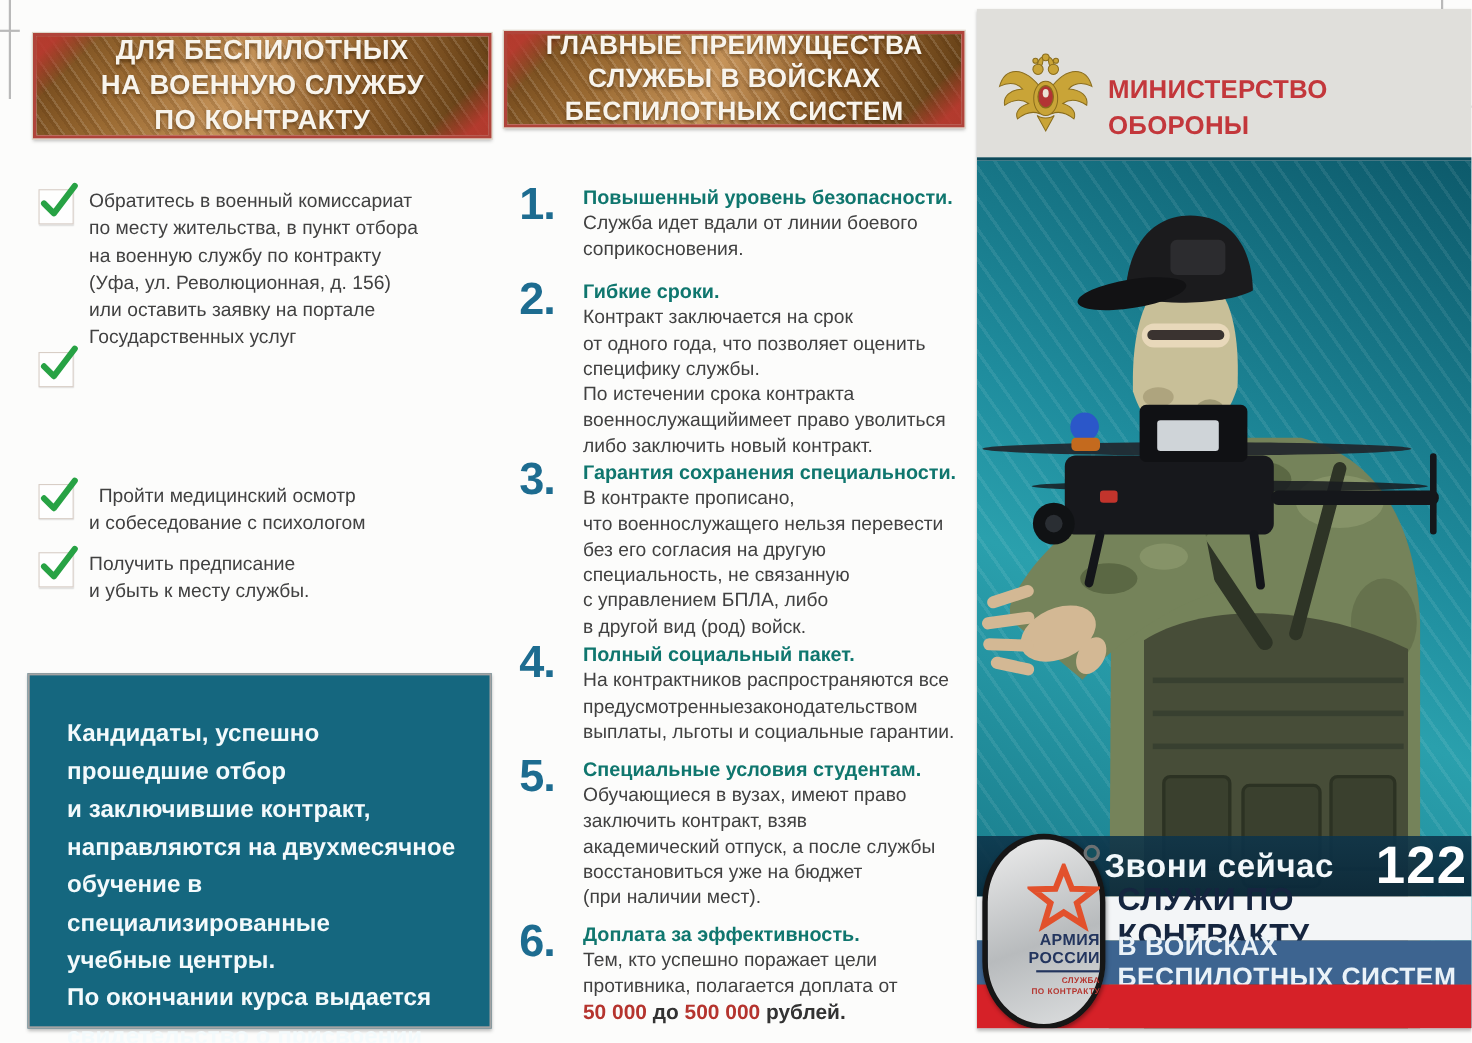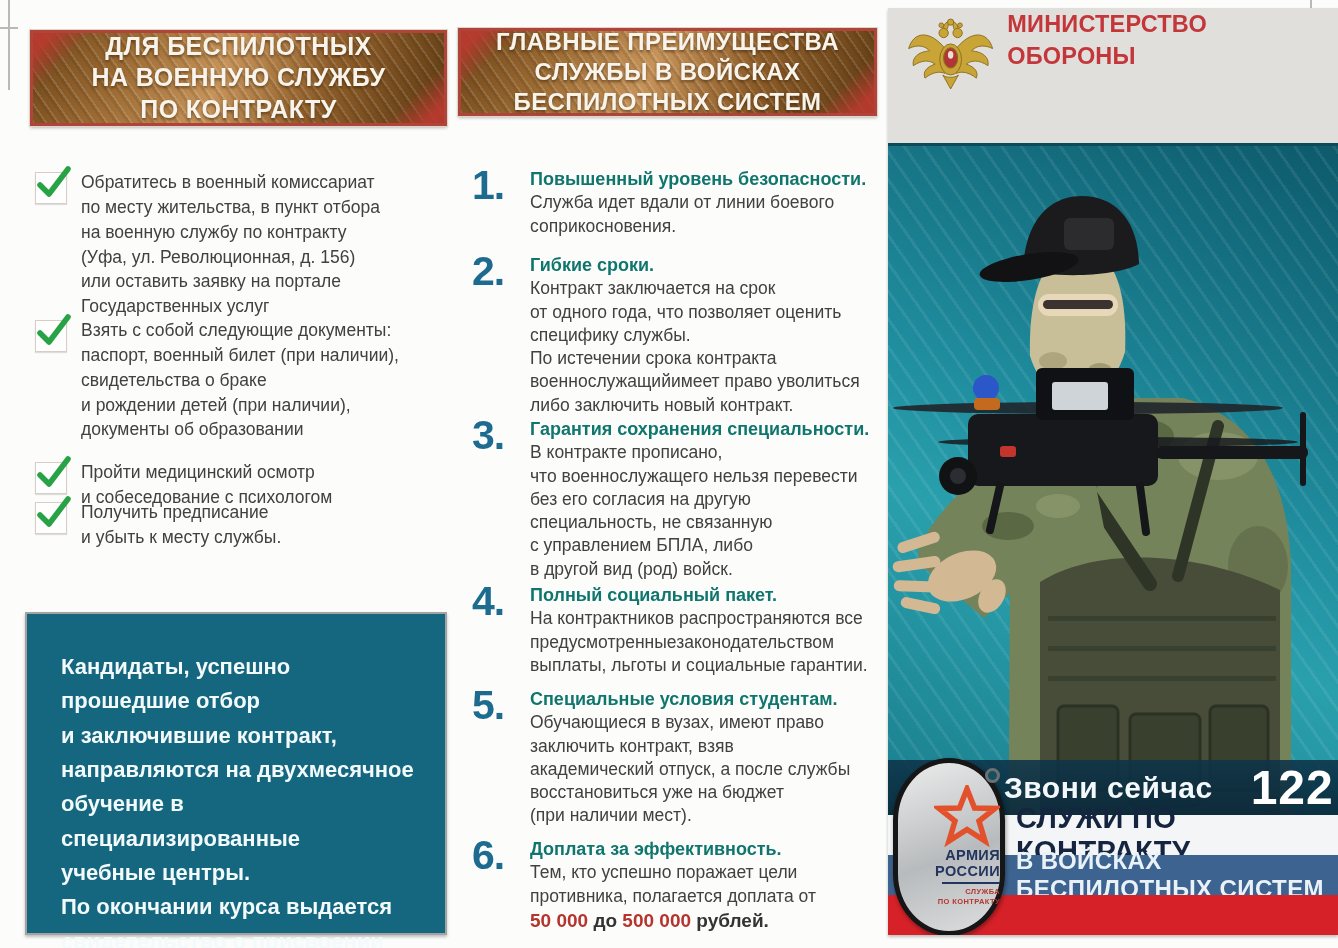--- a/index.html
+++ b/index.html
@@ -71,21 +71,21 @@
   .bpay{margin:2px 0 0 0;font-size:19px;font-weight:800;color:#333;}
   .bpay .red{color:#b5342e;}
 
   
   .right-panel{
     position:absolute;left:888px;top:8px;width:450px;height:927px;overflow:hidden;
     box-shadow:0 2px 3px rgba(0,0,0,.25);
   }
   .mod-header{
     position:absolute;left:0;top:0;width:100%;height:135px;box-sizing:border-box;
-    background:#e0dfdb;display:flex;align-items:flex-start;gap:10px;padding:0 12px 13px 16px;
+    background:#e0dfdb;display:flex;align-items:flex-end;gap:10px;padding:0 12px 13px 16px;
   }
   .mod-title{color:#c3373b;font-weight:700;font-size:23.5px;line-height:1.38;letter-spacing:.2px;}
   .photo{
     position:absolute;left:0;top:135px;width:450px;height:792px;overflow:hidden;
     border-top:3px solid #0d4a5a;box-sizing:border-box;
     background:
       repeating-linear-gradient(55deg, rgba(255,255,255,.08) 0 3px, rgba(255,255,255,0) 3px 16px),
       linear-gradient(205deg,#0d5a6b 0%,#1f8d9e 40%,#2aa0ad 55%,#147181 100%);
   }
   .photo > svg{position:absolute;left:0;top:0;}
@@ -147,28 +147,23 @@
 или оставить заявку на портале
 Государственных услуг</p>
   </div>
 
   <div class="check-item" style="top:318px;">
     <span class="checkbox">
       <svg width="38" height="38" viewBox="0 0 38 38">
           <path d="M5 20 L14 29 L33 4" fill="none" stroke="#27a244" stroke-width="5.5" stroke-linecap="round" stroke-linejoin="round"></path>
         </svg>
     </span>
-    <p class="check-text">Взять с собой следующие документы:
-паспорт, военный билет (при наличии),
-свидетельства о браке
-и рождении детей (при наличии),
-документы об образовании</p>
-  </div>
-
-  <div class="check-item" style="top:460px;">
+  </div>
+
+  <div class="check-item" style="top:438px;text-align:center;">
     <span class="checkbox">
       <svg width="38" height="38" viewBox="0 0 38 38">
           <path d="M5 20 L14 29 L33 4" fill="none" stroke="#27a244" stroke-width="5.5" stroke-linecap="round" stroke-linejoin="round"></path>
         </svg>
     </span>
     <p class="check-text">Пройти медицинский осмотр
 и собеседование с психологом</p>
   </div>
 
   <div class="check-item" style="top:500px;">

